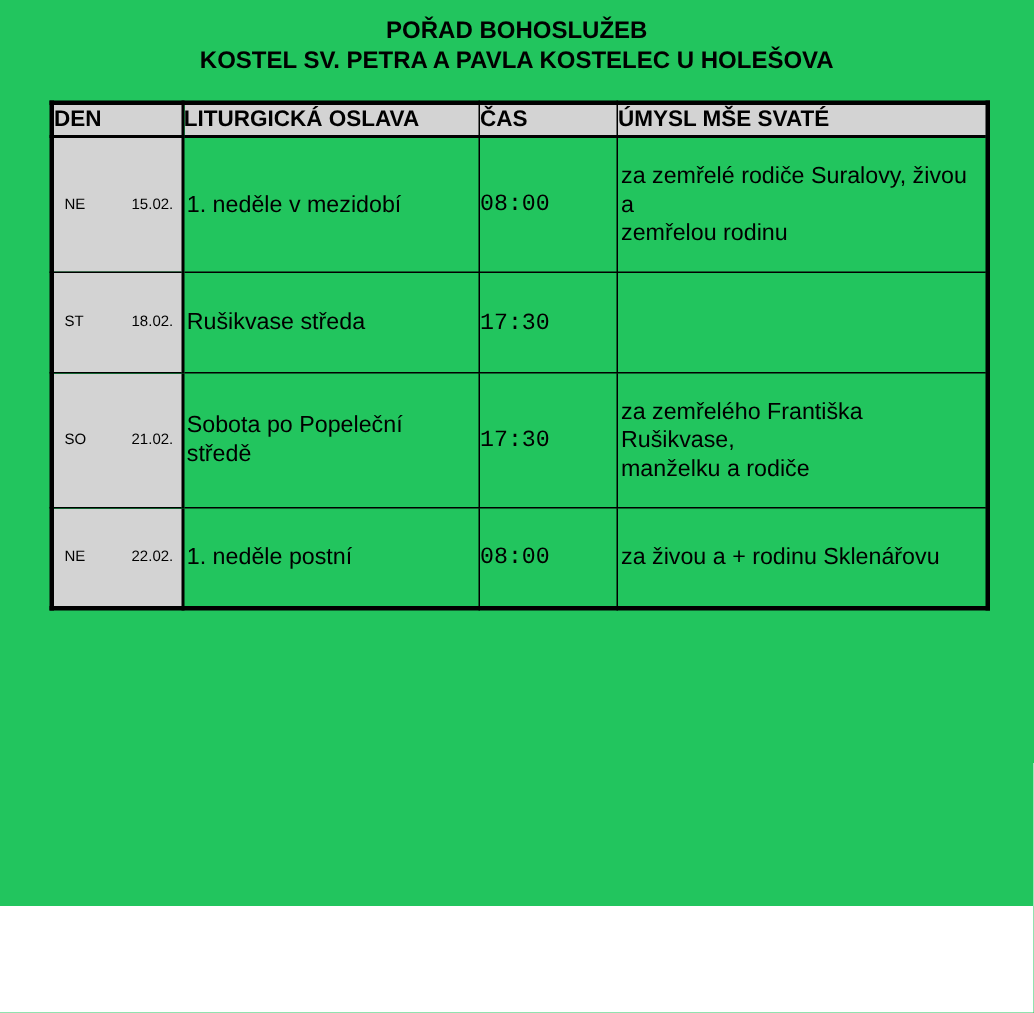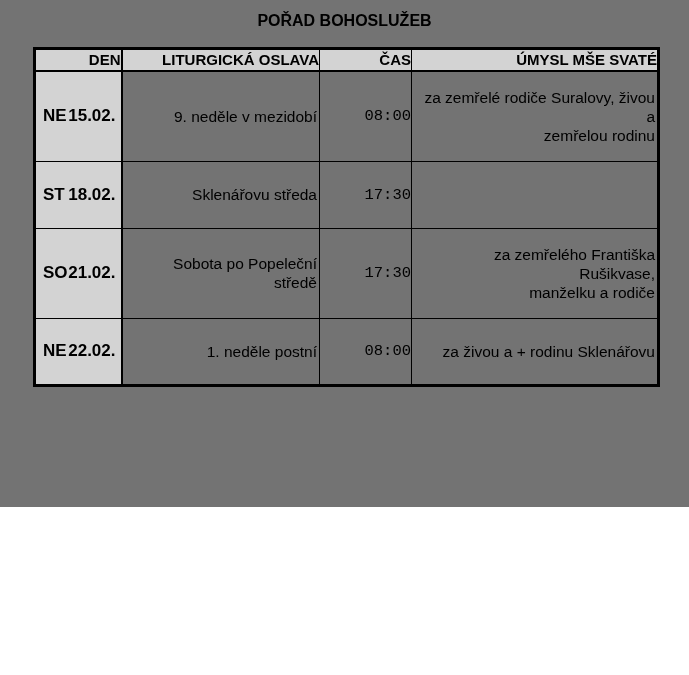--- a/index.html
+++ b/index.html
@@ -8,22 +8,22 @@
     --border-color: #000000;
   }
   * { box-sizing: border-box; }
   html, body {
     margin: 0;
     padding: 0;
     background: #ffffff;
   }
   .page {
     width: 689px;
-    height: 507px;
-    background: #737373;
+    height: 604px;
+    background: #22c55e;
     font-family: "Liberation Sans", sans-serif;
     color: #000000;
     overflow: hidden;
   }
   .titles {
     padding-top: 11px;
     text-align: center;
   }
   .title-line {
     font-size: 16px;
@@ -39,43 +39,43 @@
   table.schedule {
     margin: 16px 0 0 33px;
     width: 624px;
     border-collapse: collapse;
     table-layout: fixed;
     border: 3px solid var(--border-color);
   }
   .schedule th, .schedule td {
     border: 1px solid var(--border-color);
     padding: 0;
-    text-align: right;
+    text-align: left;
     vertical-align: middle;
     overflow: hidden;
   }
   .schedule thead tr { height: 22px; }
   .schedule thead th {
     background: var(--header-bg);
     font-size: 15px;
     font-weight: bold;
     border-bottom: 2px solid var(--border-color);
   }
   .schedule tbody tr { height: 67px; }
   .col-day  { width: 87px; }
   .col-cel  { width: 198px; }
   .col-time { width: 92px; }
   .col-int  { width: 247px; }
   .schedule th:first-child, .schedule td:first-child {
     border-right: 2px solid var(--border-color);
   }
   td.day-cell {
     background: var(--day-col-bg);
-    font-weight: bold;
-    font-size: 17px;
+    font-weight: normal;
+    font-size: 10px;
   }
   .day-wrap {
     display: flex;
     justify-content: space-between;
     align-items: center;
     padding: 0 5px 0 7px;
   }
   td.cel-cell, td.int-cell {
     font-size: 15.5px;
     line-height: 19px;
@@ -87,20 +87,21 @@
     font-family: Liberation Mono, monospace;
   }
 </style>
 </head>
 <body>
 
 <div class="page">
 
   <div class="titles">
     <div class="title-line">POŘAD BOHOSLUŽEB</div>
+    <div class="title-line">KOSTEL SV. PETRA A PAVLA KOSTELEC U HOLEŠOVA</div>
   </div>
 
   <table class="schedule">
     <colgroup>
       <col class="col-day">
         <col class="col-cel">
         <col class="col-time">
         <col class="col-int">
     </colgroup>
     <thead>
@@ -112,33 +113,33 @@
       </tr>
     </thead>
     <tbody>
       <tr>
         <td class="day-cell">
           <div class="day-wrap">
             <span>NE</span>
             <span>15.02.</span>
           </div>
         </td>
-        <td class="cel-cell">9. neděle v mezidobí</td>
+        <td class="cel-cell">1. neděle v mezidobí</td>
         <td class="time-cell">08:00</td>
         <td class="int-cell">za zemřelé rodiče Suralovy, živou a
 zemřelou rodinu</td>
       </tr>
       <tr>
         <td class="day-cell">
           <div class="day-wrap">
             <span>ST</span>
             <span>18.02.</span>
           </div>
         </td>
-        <td class="cel-cell">Sklenářovu středa</td>
+        <td class="cel-cell">Rušikvase středa</td>
         <td class="time-cell">17:30</td>
         <td class="int-cell"></td>
       </tr>
       <tr>
         <td class="day-cell">
           <div class="day-wrap">
             <span>SO</span>
             <span>21.02.</span>
           </div>
         </td>

